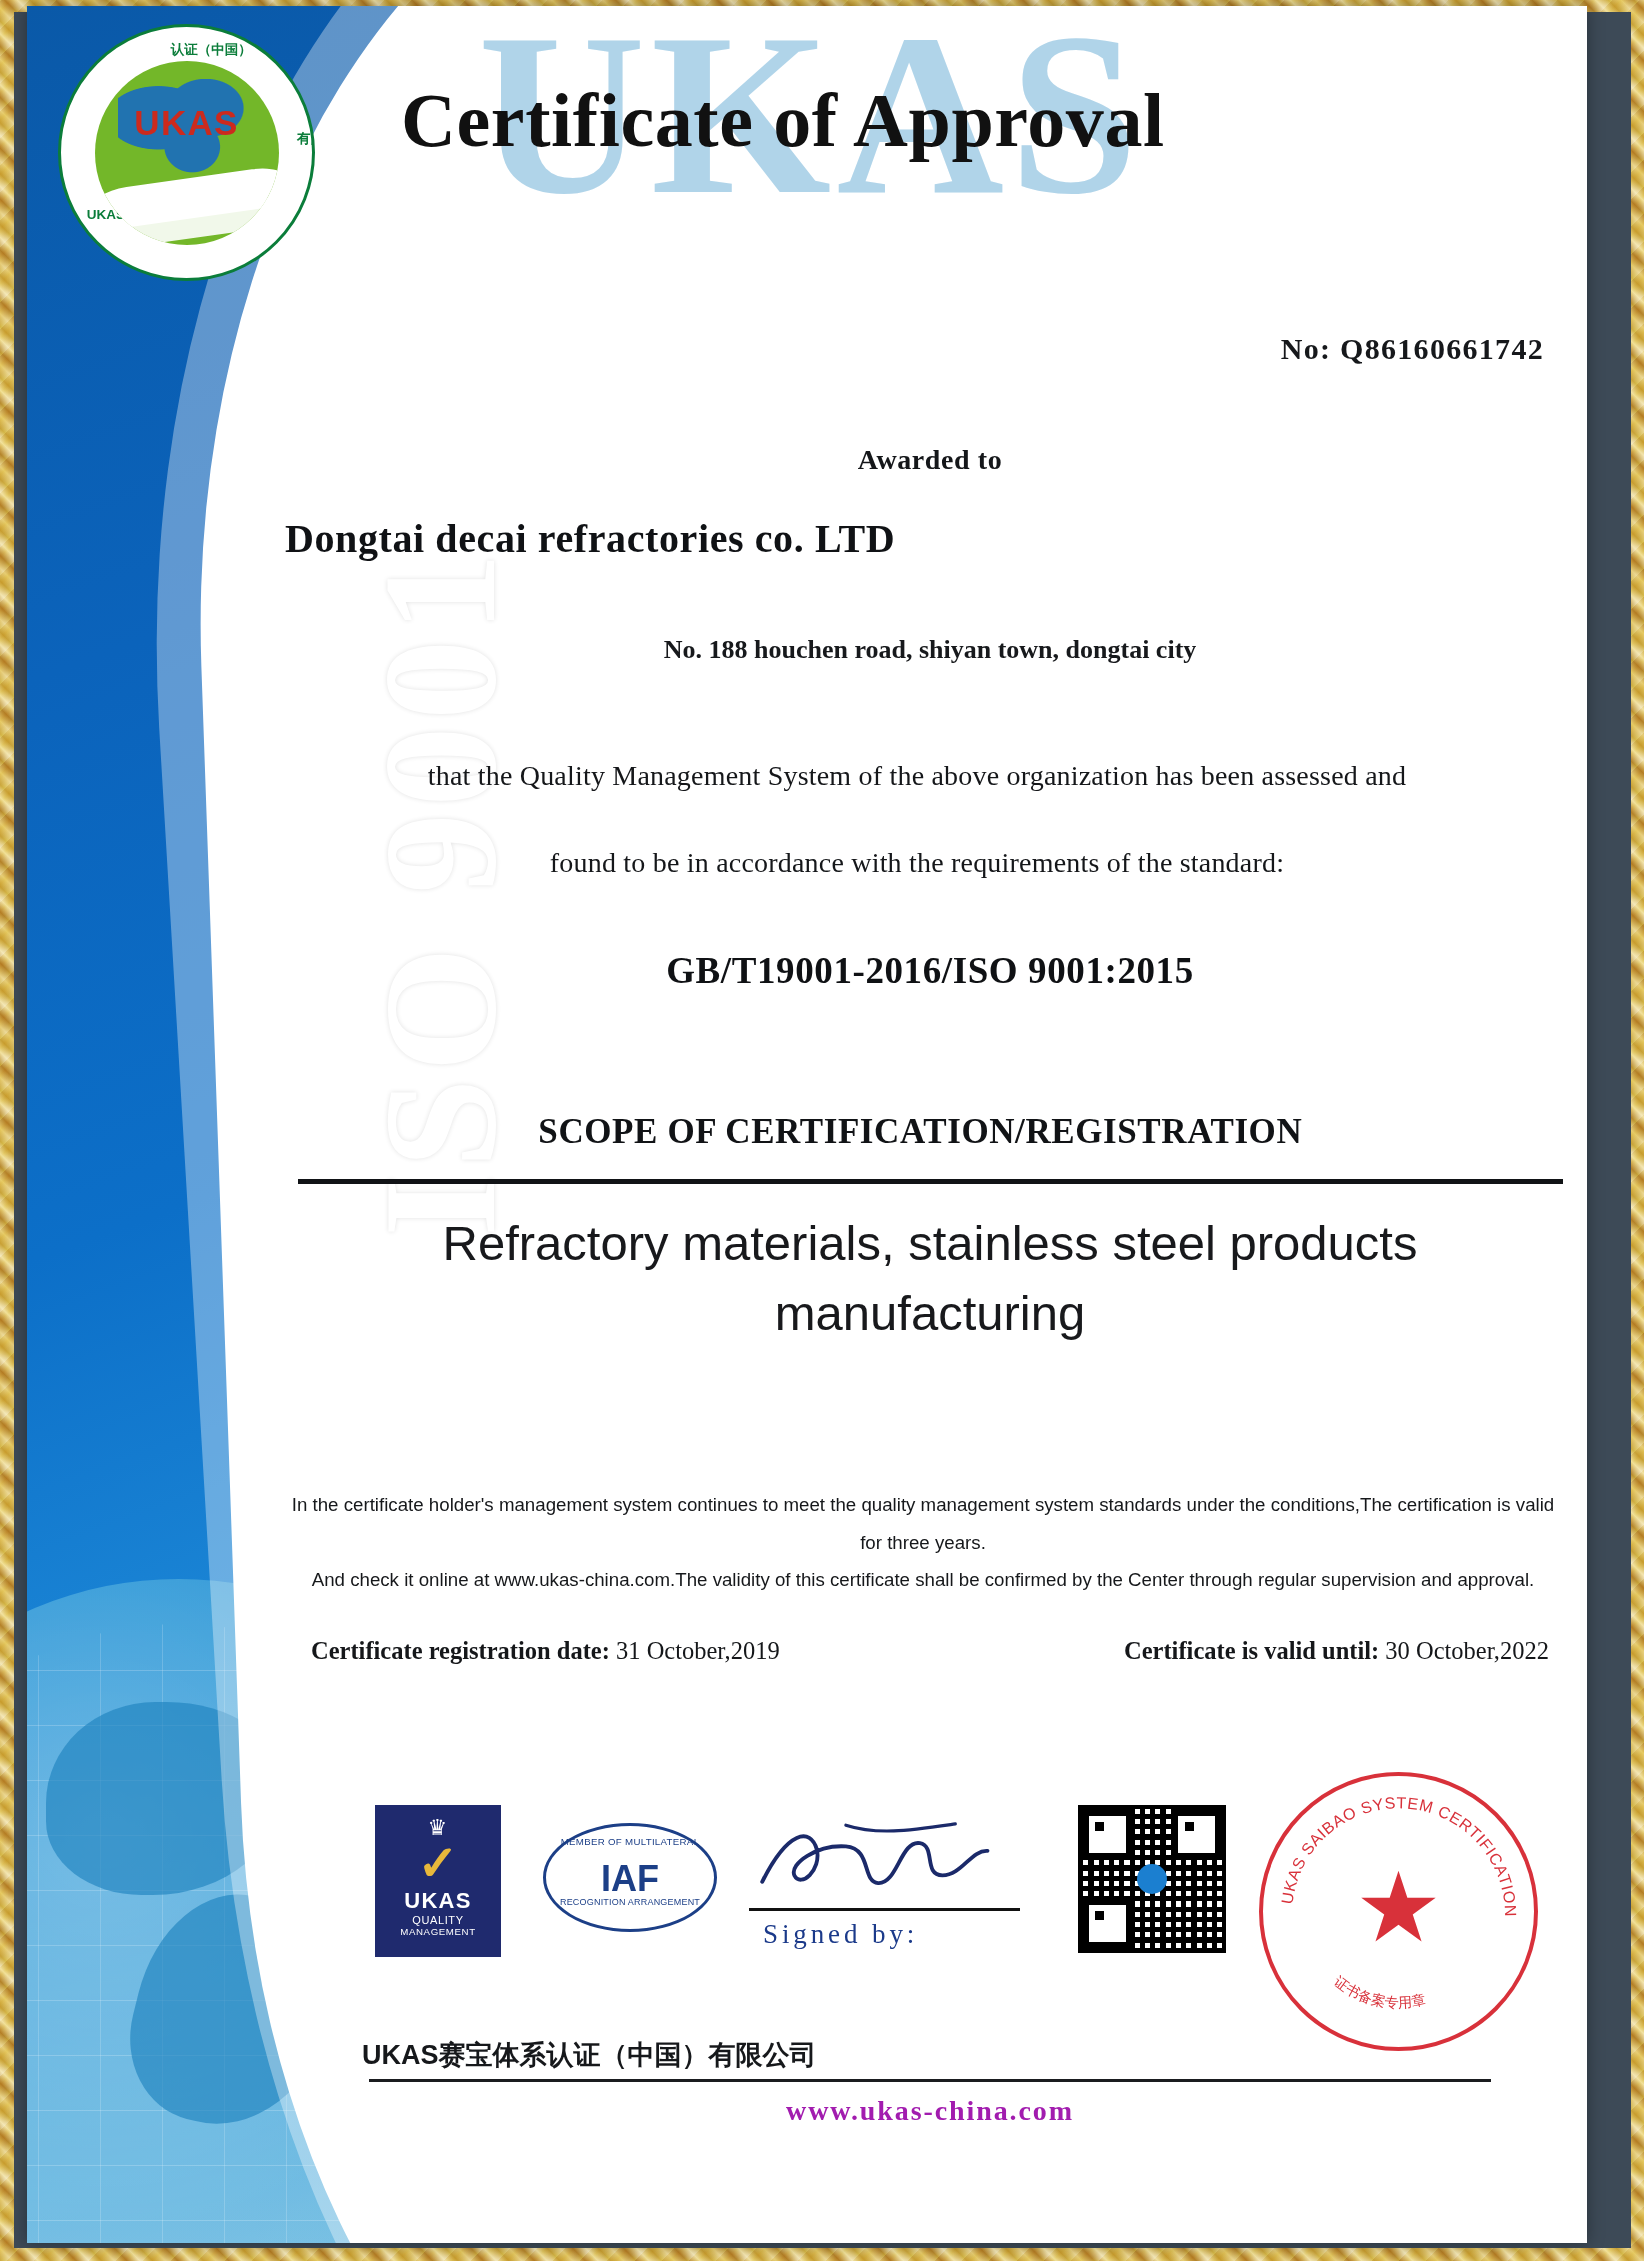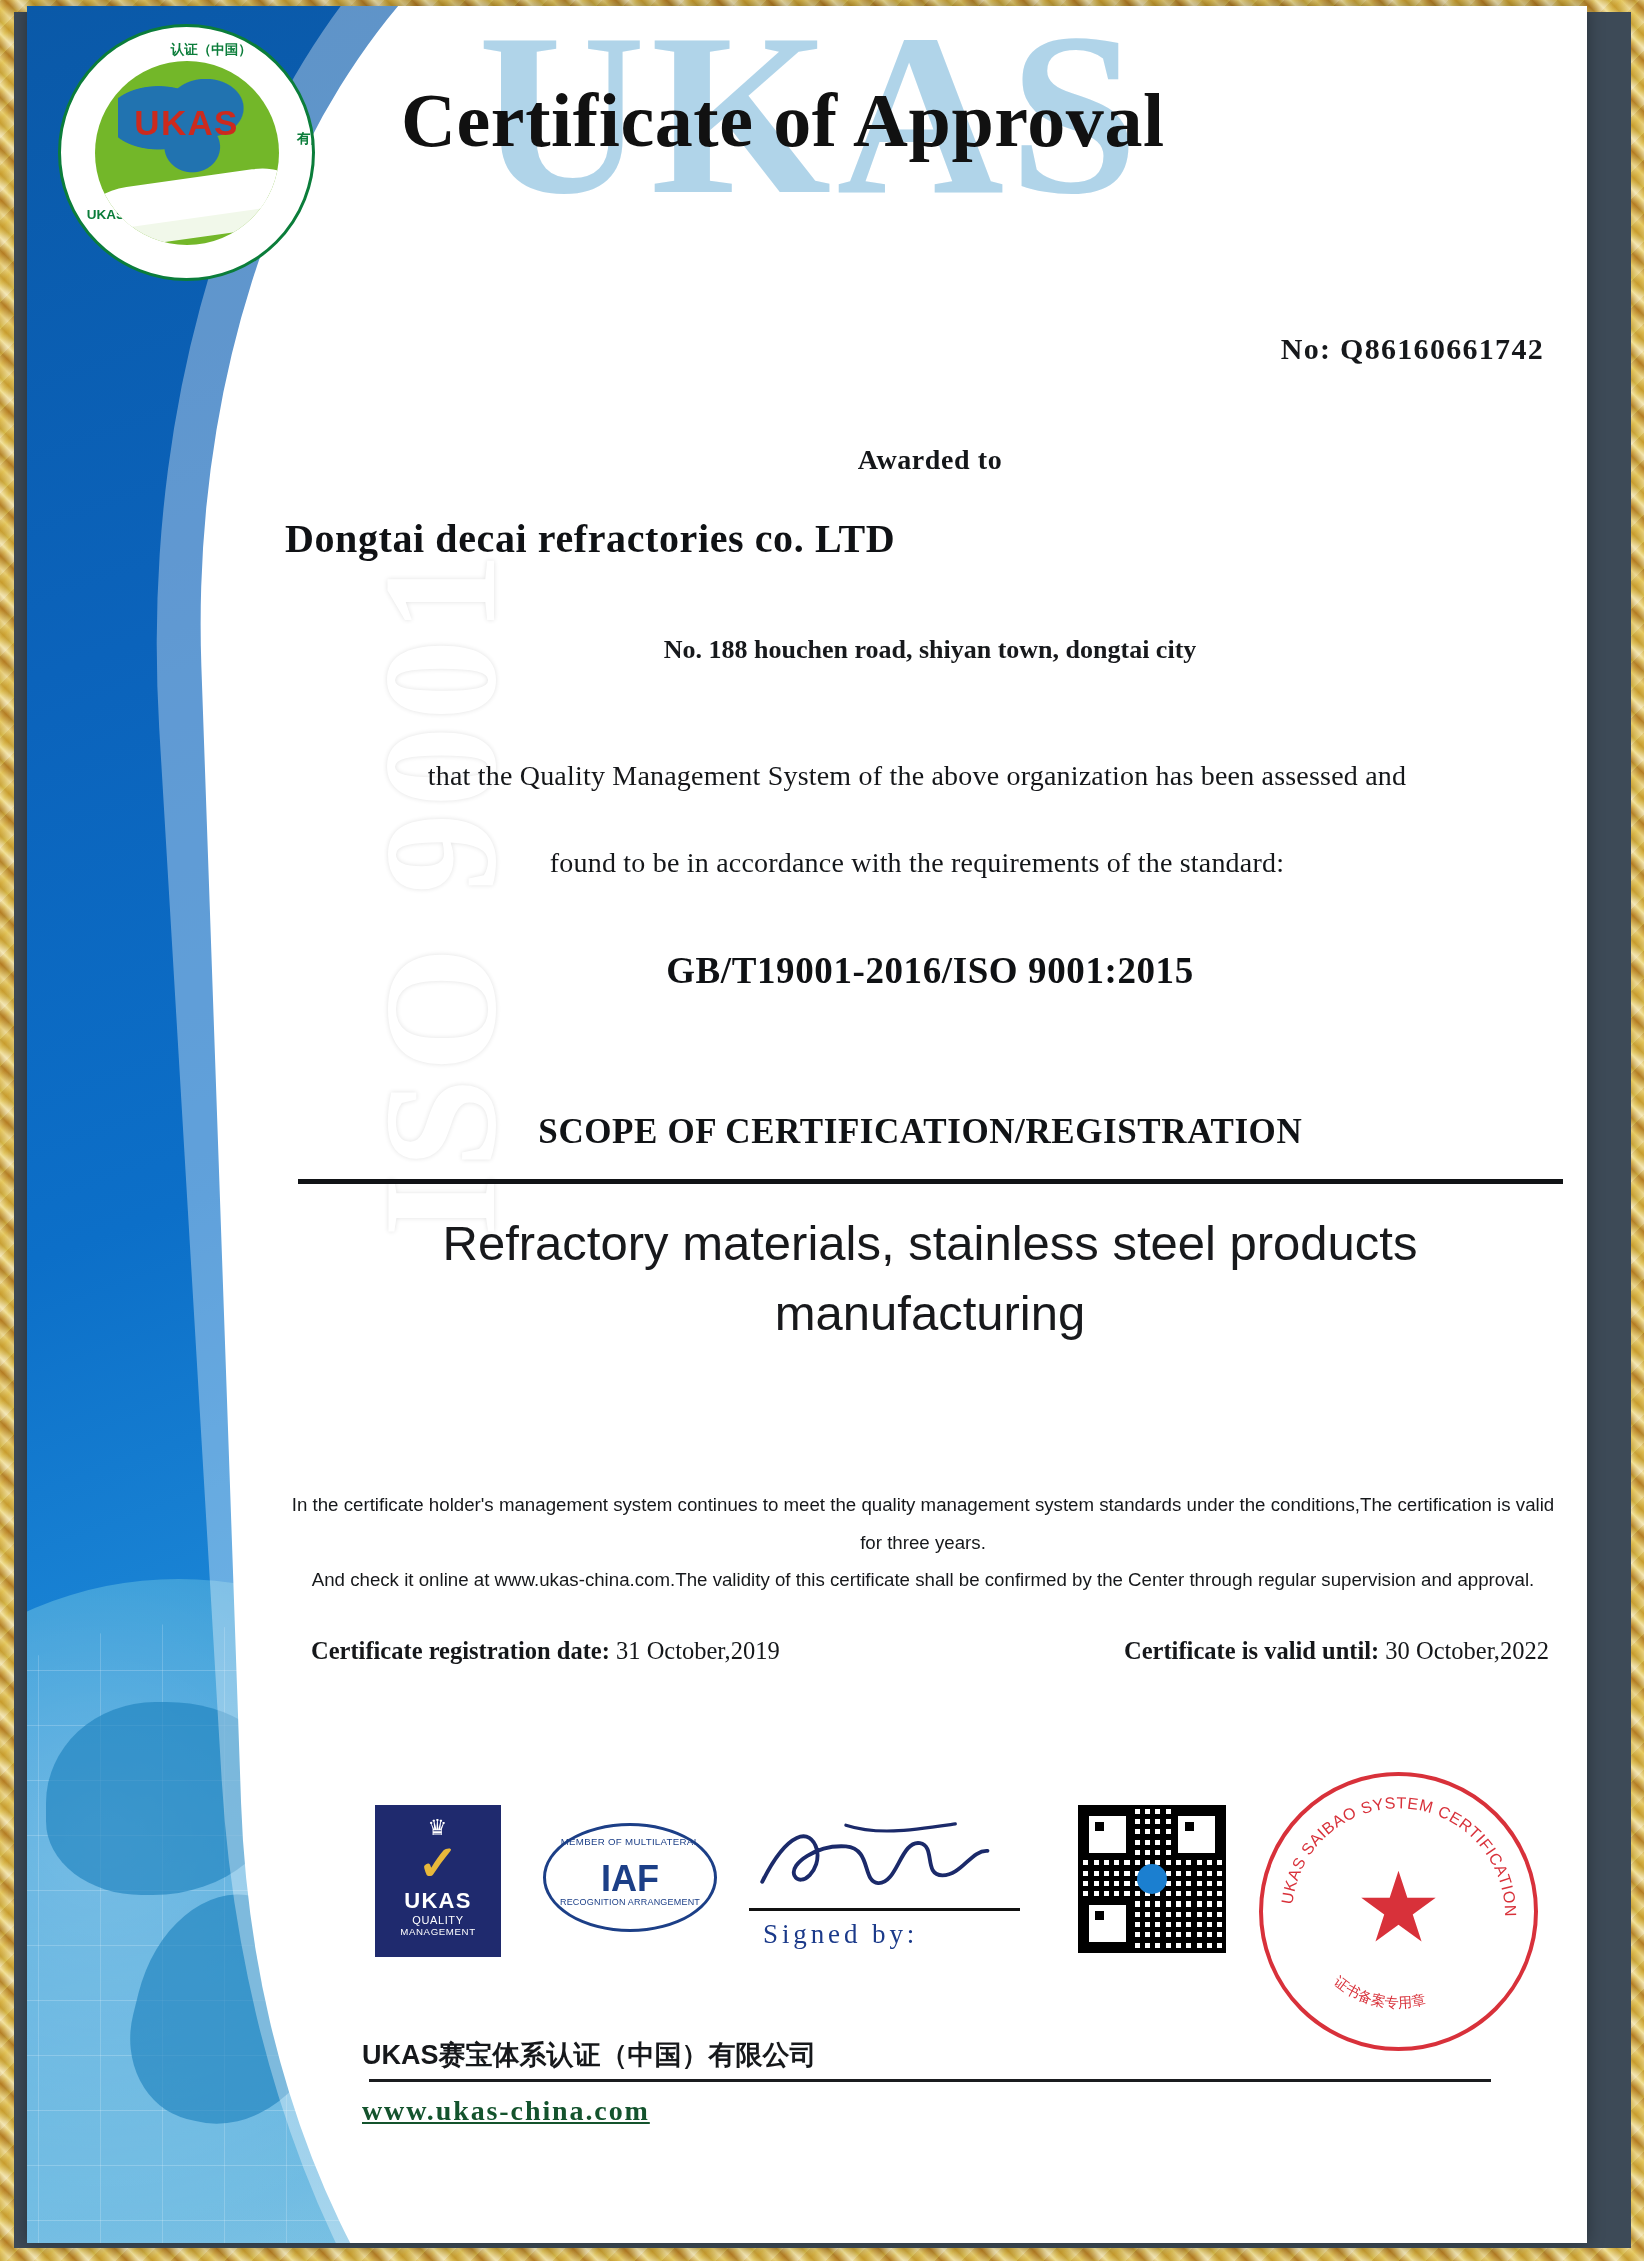--- a/index.html
+++ b/index.html
@@ -479,26 +479,26 @@
     right: 84px;
     top: 2073px;
     height: 2.6px;
     background: #1a1c1f;
   }
   .footer-url {
     position: absolute;
     left: 77px;
     right: 77px;
     top: 2089px;
+    text-align: center;
     font-family: "Liberation Serif", serif;
     font-weight: bold;
     font-size: 28px;
     letter-spacing: 1.9px;
-    color: #14532d;
-    text-decoration: underline;
+    color: #a21caf;
   }
 </style>
 </head>
 <body>
 
 <div class="gold-frame"></div>
 <div class="dark-mat"></div>
 
 <div class="sheet">
 

